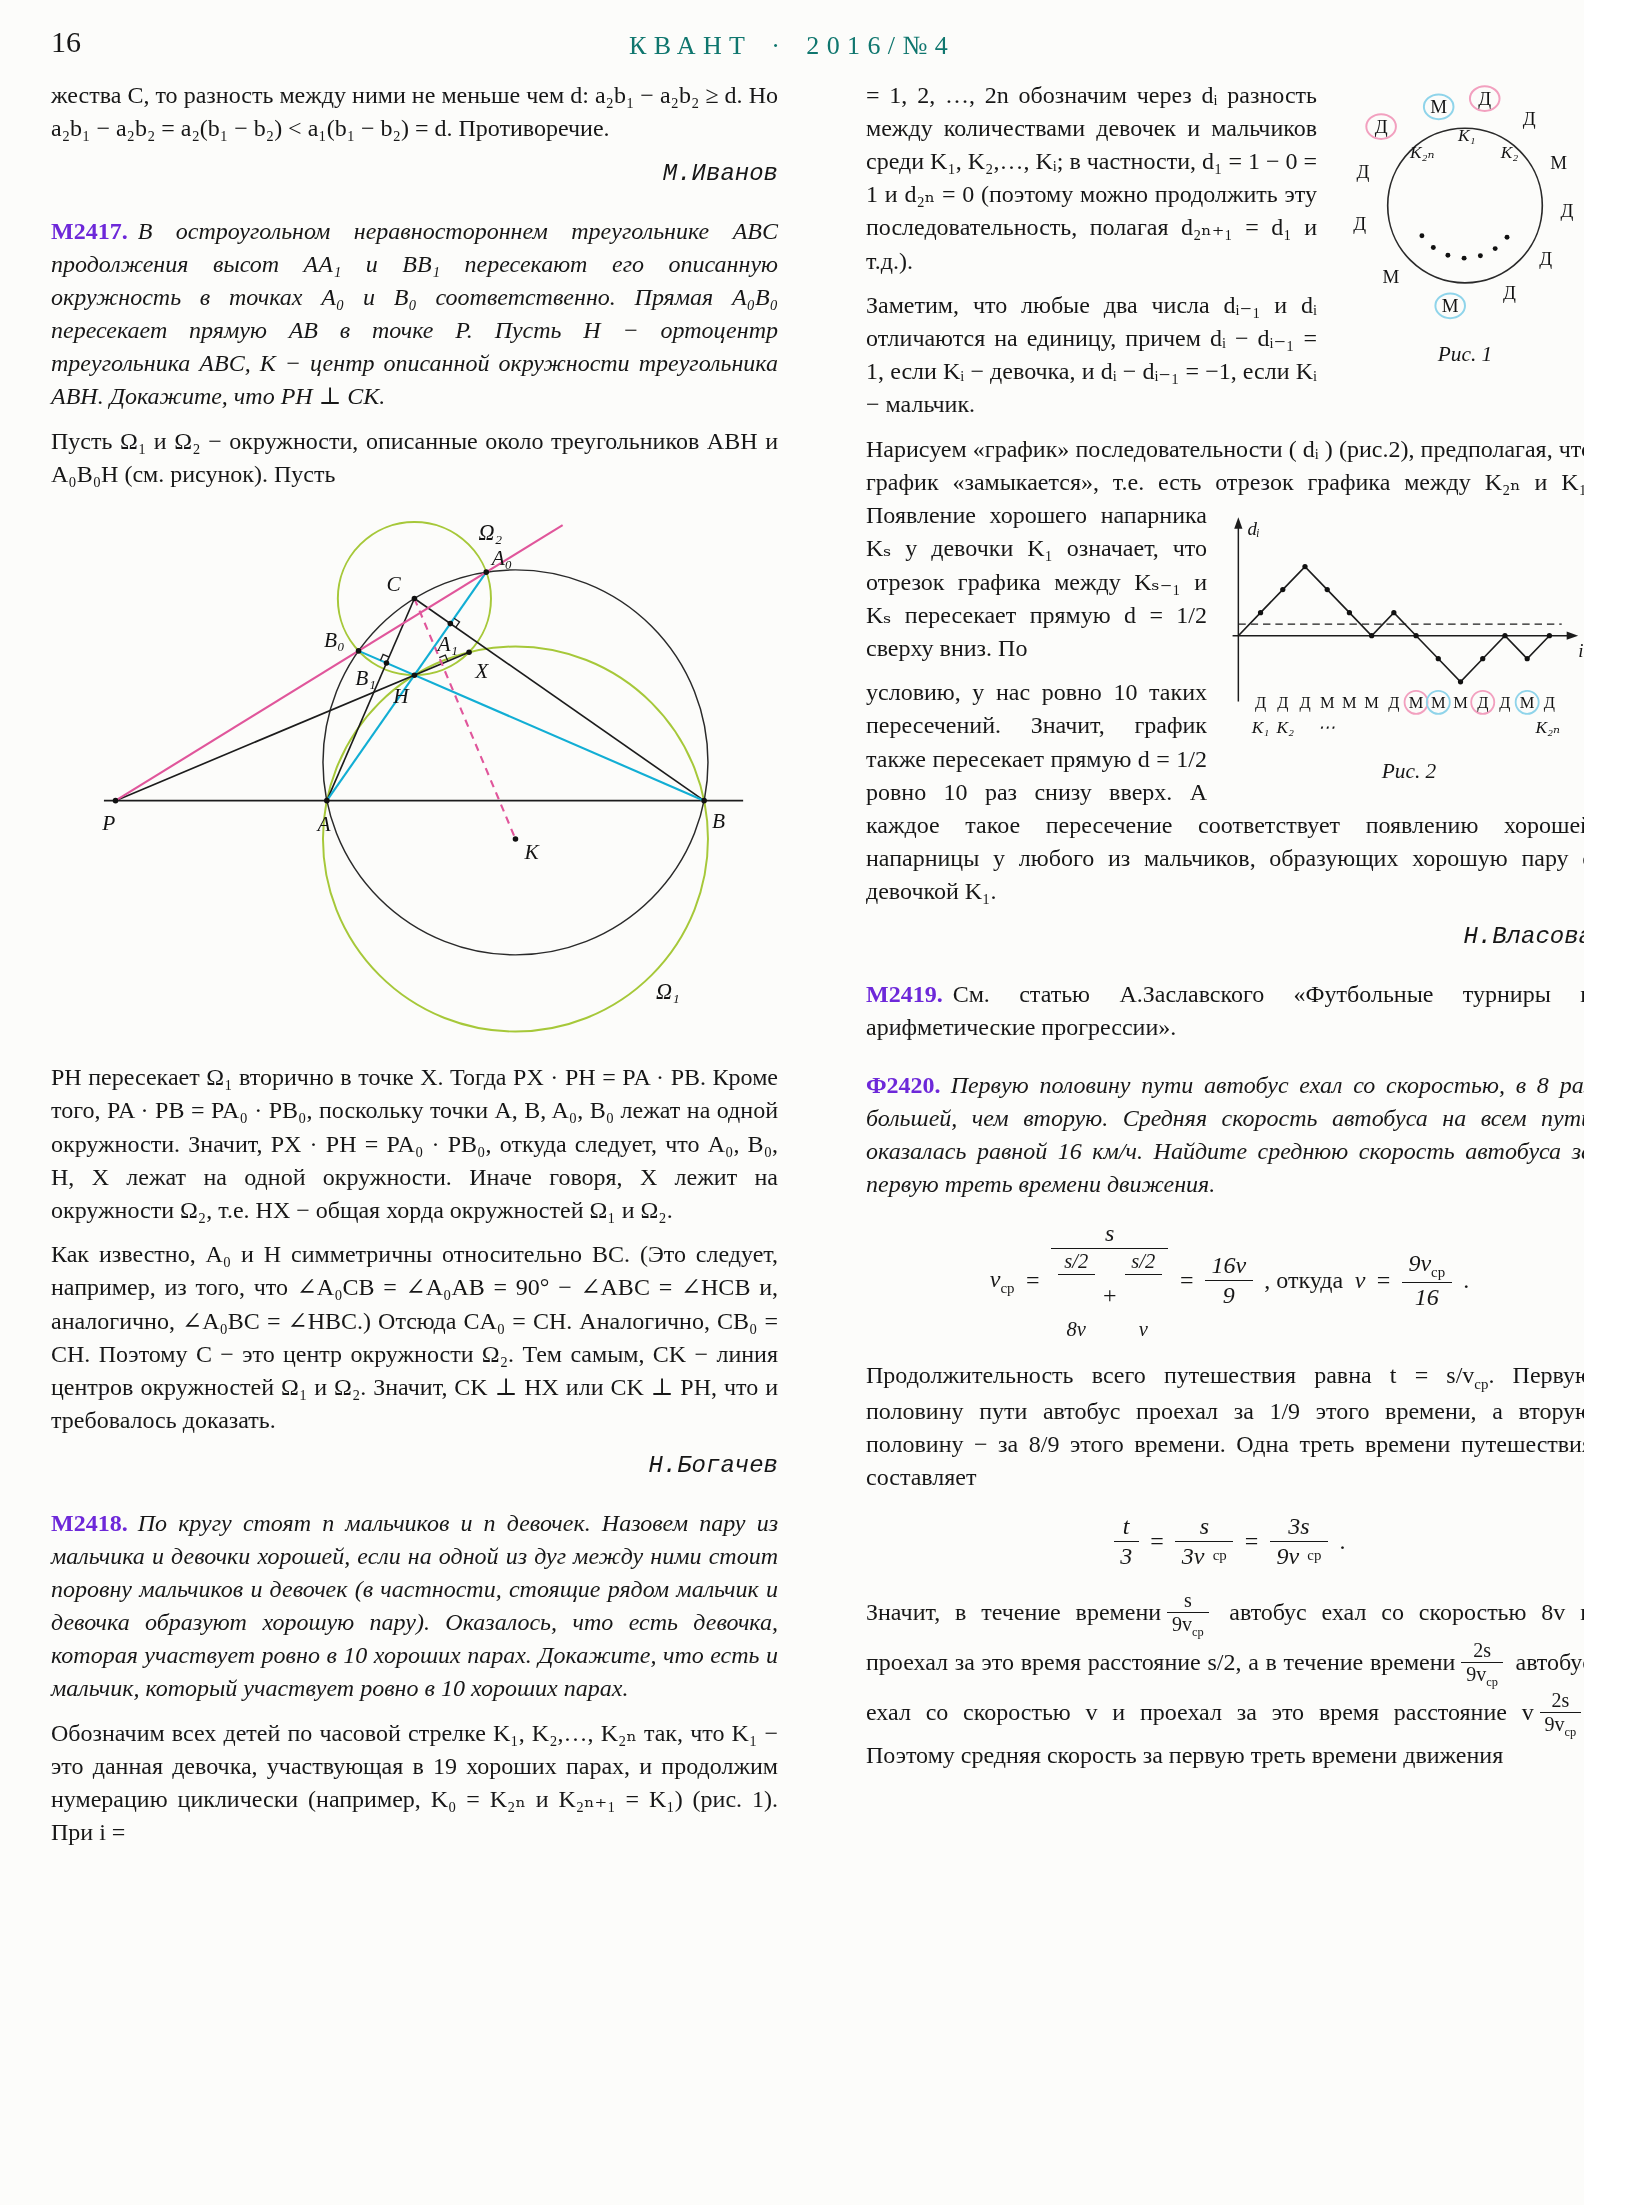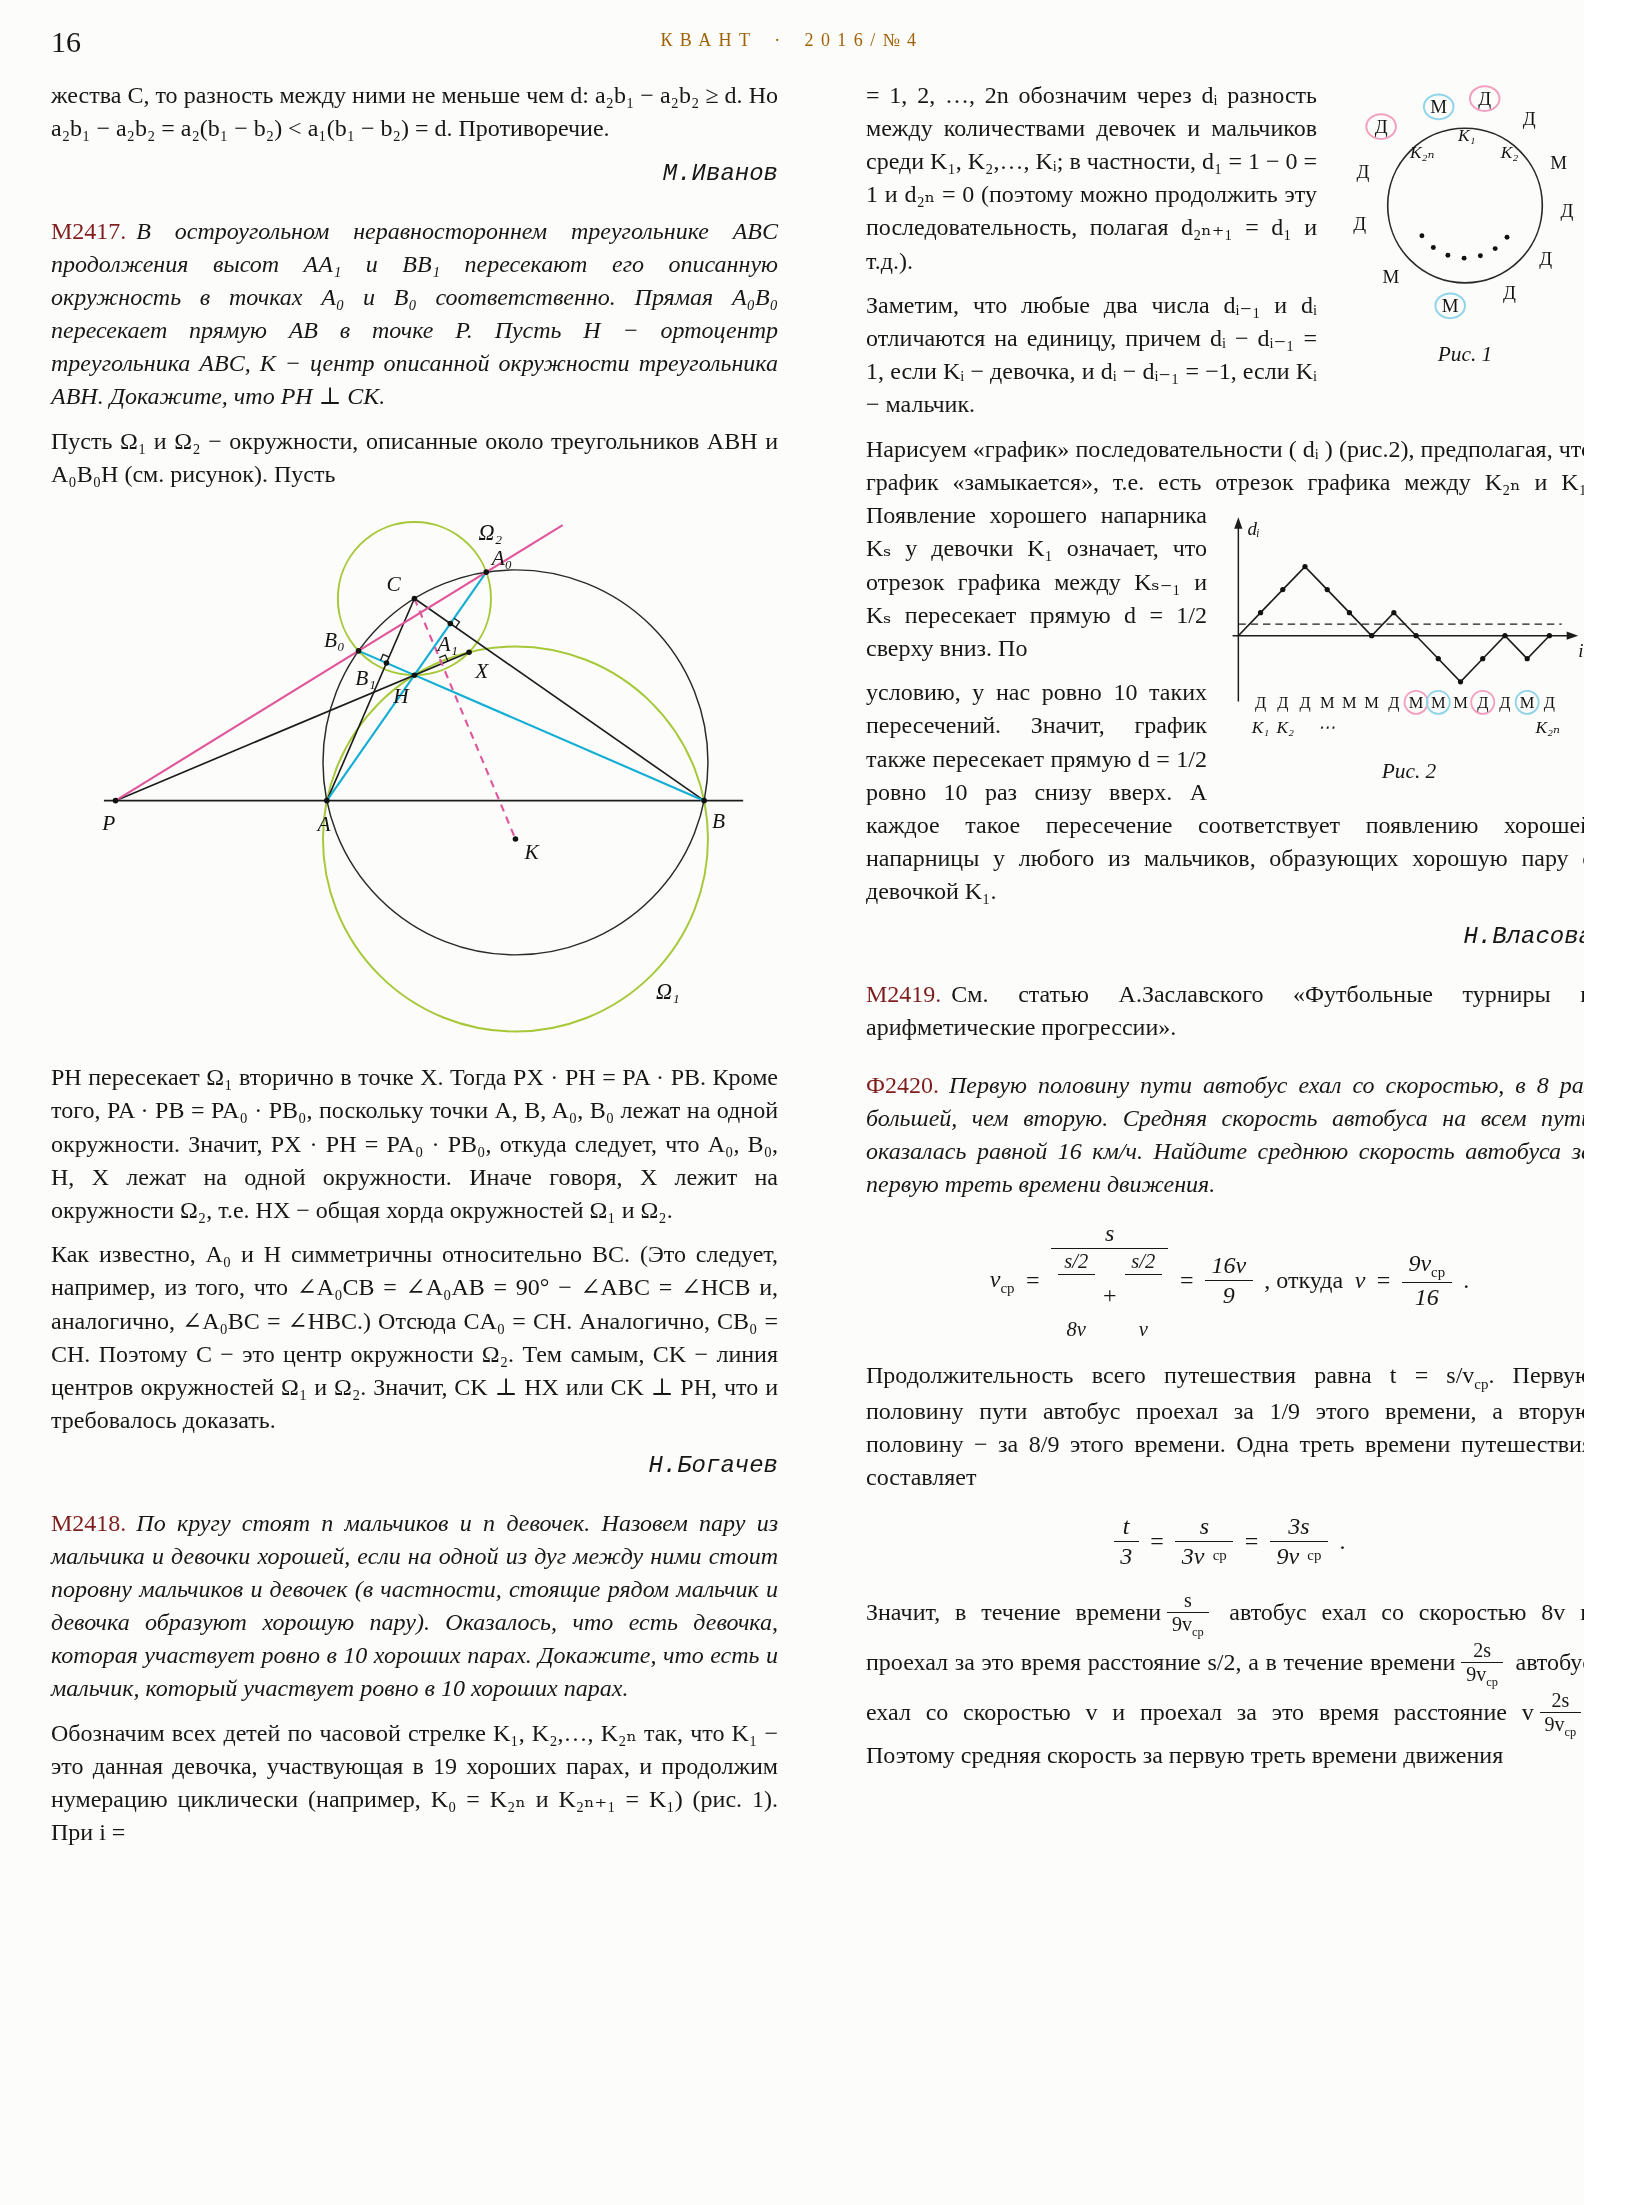--- a/index.html
+++ b/index.html
@@ -4,28 +4,28 @@
 <style>
   html,body{margin:0;padding:0;}
   .page{
     position:relative;width:1584px;height:2205px;overflow:hidden;
     background:#fcfcfa;color:#171717;
     font-family:"Liberation Serif","DejaVu Serif",serif;
     font-size:24px;line-height:1.38;
   }
   .page-number{position:absolute;left:51px;top:21.4px;font-size:30px;}
   .journal-header{position:absolute;left:0;top:28px;width:100%;text-align:center;
-    font-size:18px;letter-spacing:7.4px;word-spacing:5px;color:#a16207;}
+    font-size:26px;letter-spacing:7.4px;word-spacing:5px;color:#0f766e;}
   .col{position:absolute;top:79px;width:727px;text-align:justify;}
   .col-left{left:51px;}
   .col-right{left:866px;}
   p{margin:0 0 11.5px 0;}
   .sign{text-align:right;font-style:italic;margin:1.6px 0 13px 0;font-family:Liberation Mono, monospace;}
   .problem{margin-top:25px;}
-  .plabel{font-weight:normal;color:#7f1d1d;font-style:normal;padding-right:10px;}
+  .plabel{font-weight:bold;color:#6d28d9;font-style:normal;padding-right:10px;}
   .pstatement{font-style:italic;}
   .clear{clear:both;}
   .main-fig{margin:13px auto 15px auto;text-align:center;}
   .figfloat1{float:right;width:256px;margin:3.3px 0 8.2px 20px;text-align:center;}
   .figfloat2{float:right;width:368px;margin:5px 0 6.6px 18px;text-align:center;}
   .figcap{font-style:italic;font-size:21.4px;text-align:center;margin-top:1.6px;}
   svg text{font-family:"Liberation Serif","DejaVu Serif",serif;fill:#141414;}
   .mlabel{font-style:italic;font-size:26px;}
   .olabel{font-style:italic;font-size:27px;}
   .fglyph{font-size:23px;}

